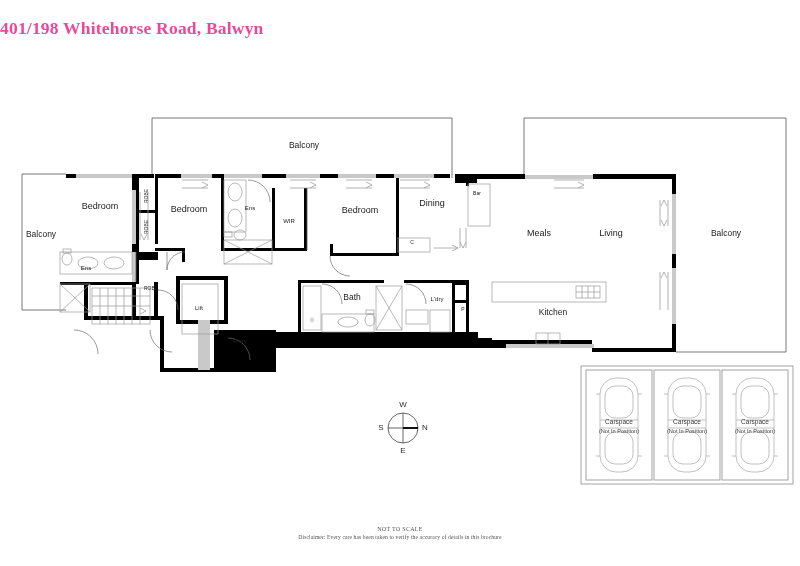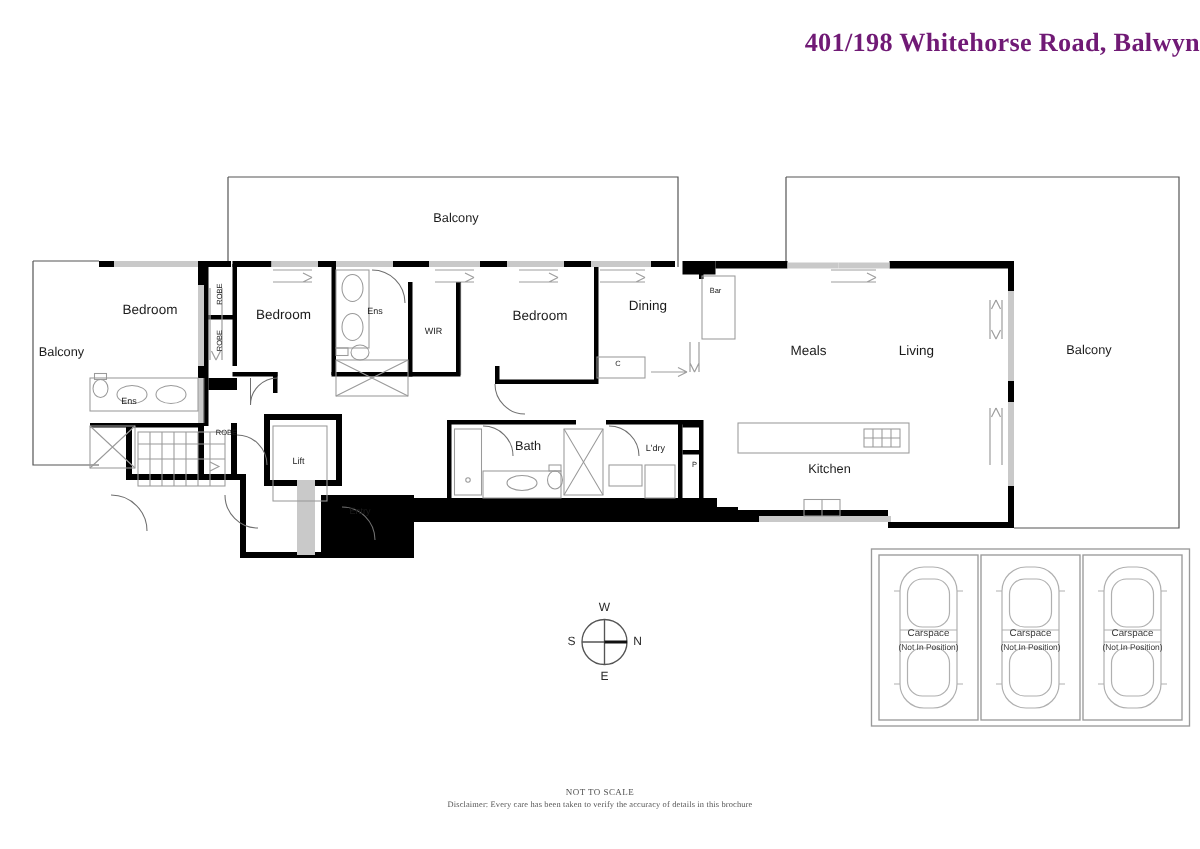--- a/index.html
+++ b/index.html
@@ -19,25 +19,25 @@
     inset: 0;
     width: 800px;
     height: 566px;
     background: #ffffff;
   }
   #title {
     position: absolute;
     top: 18px;
     left: 0;
     width: 800px;
-    text-align: right;
+    text-align: left;
     font-family: "Liberation Serif", serif;
     font-weight: bold;
     font-size: 17.5px;
-    color: #701a75;
+    color: #ec4899;
     letter-spacing: 0.2px;
   }
   svg#plan {
     position: absolute;
     top: 0;
     left: 0;
   }
   .rlabel {
     font-family: "Liberation Sans", sans-serif;
     font-size: 8.5px;

